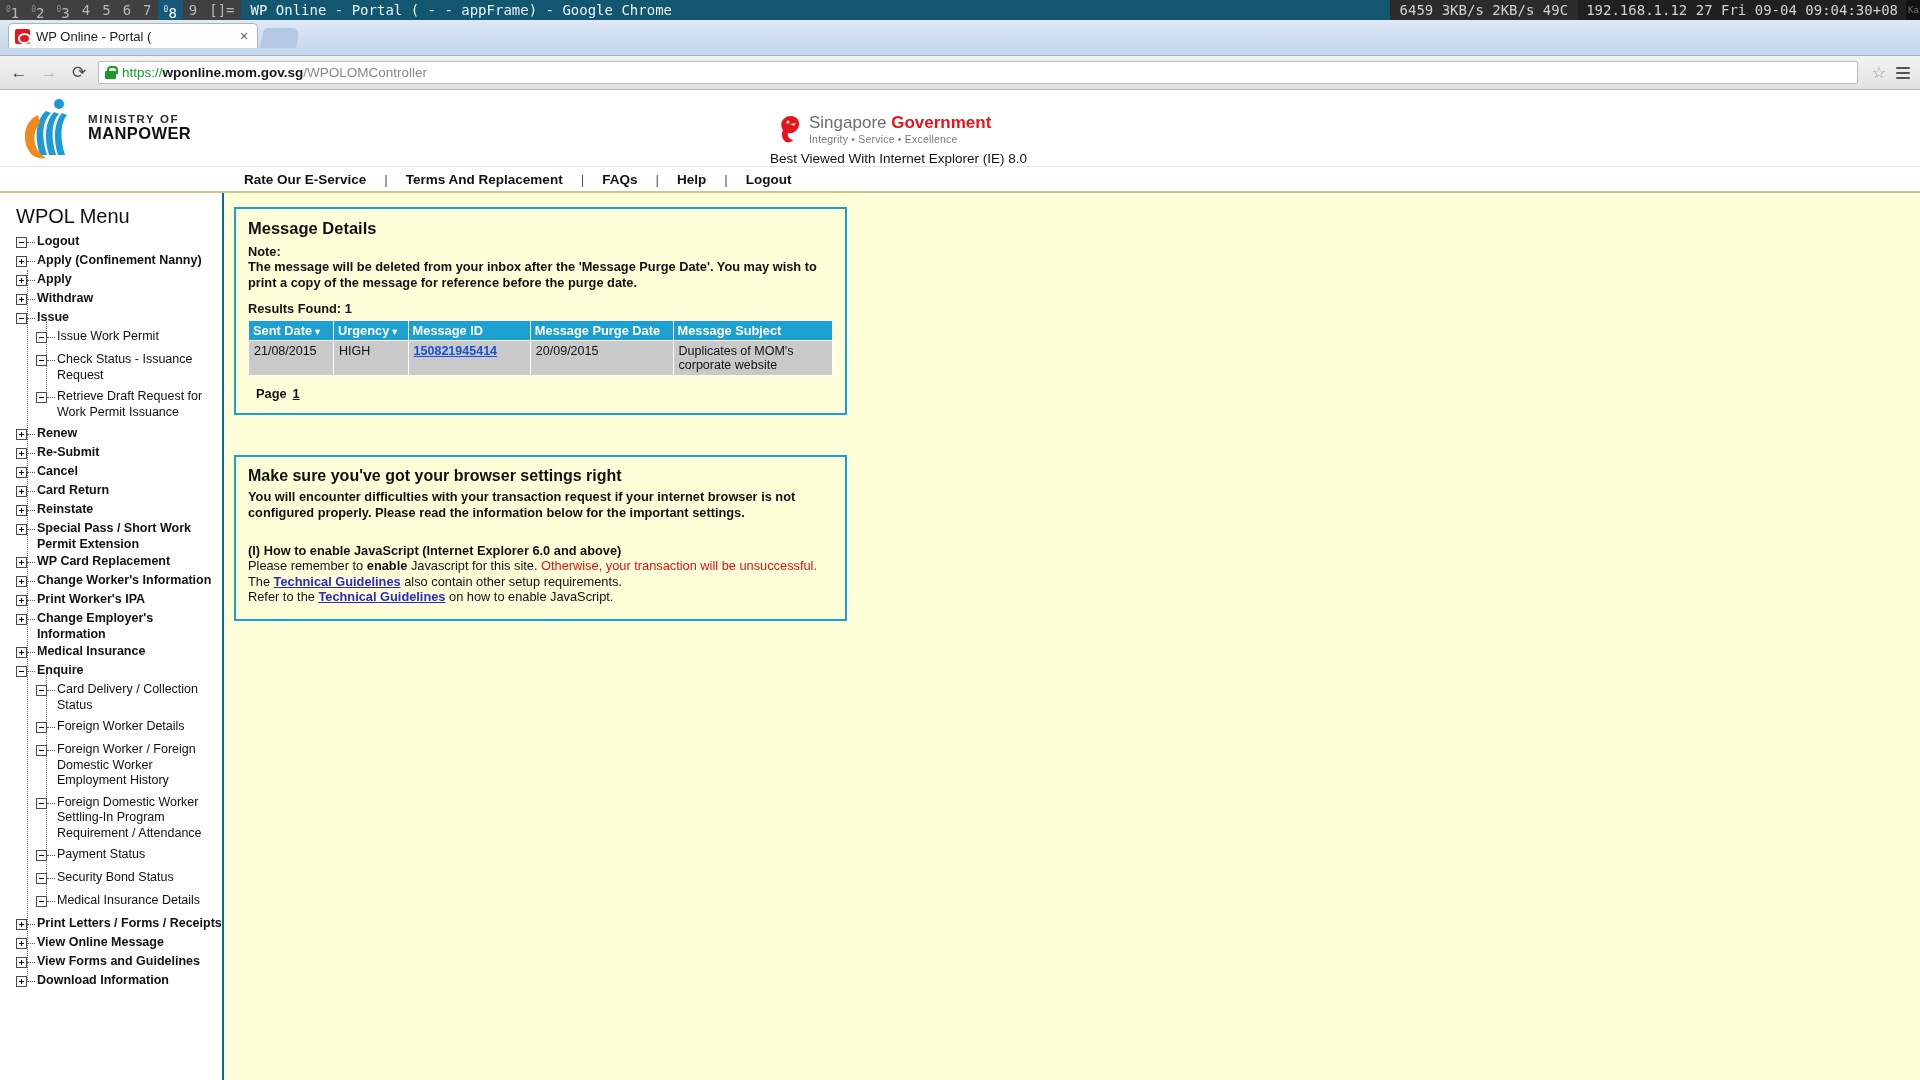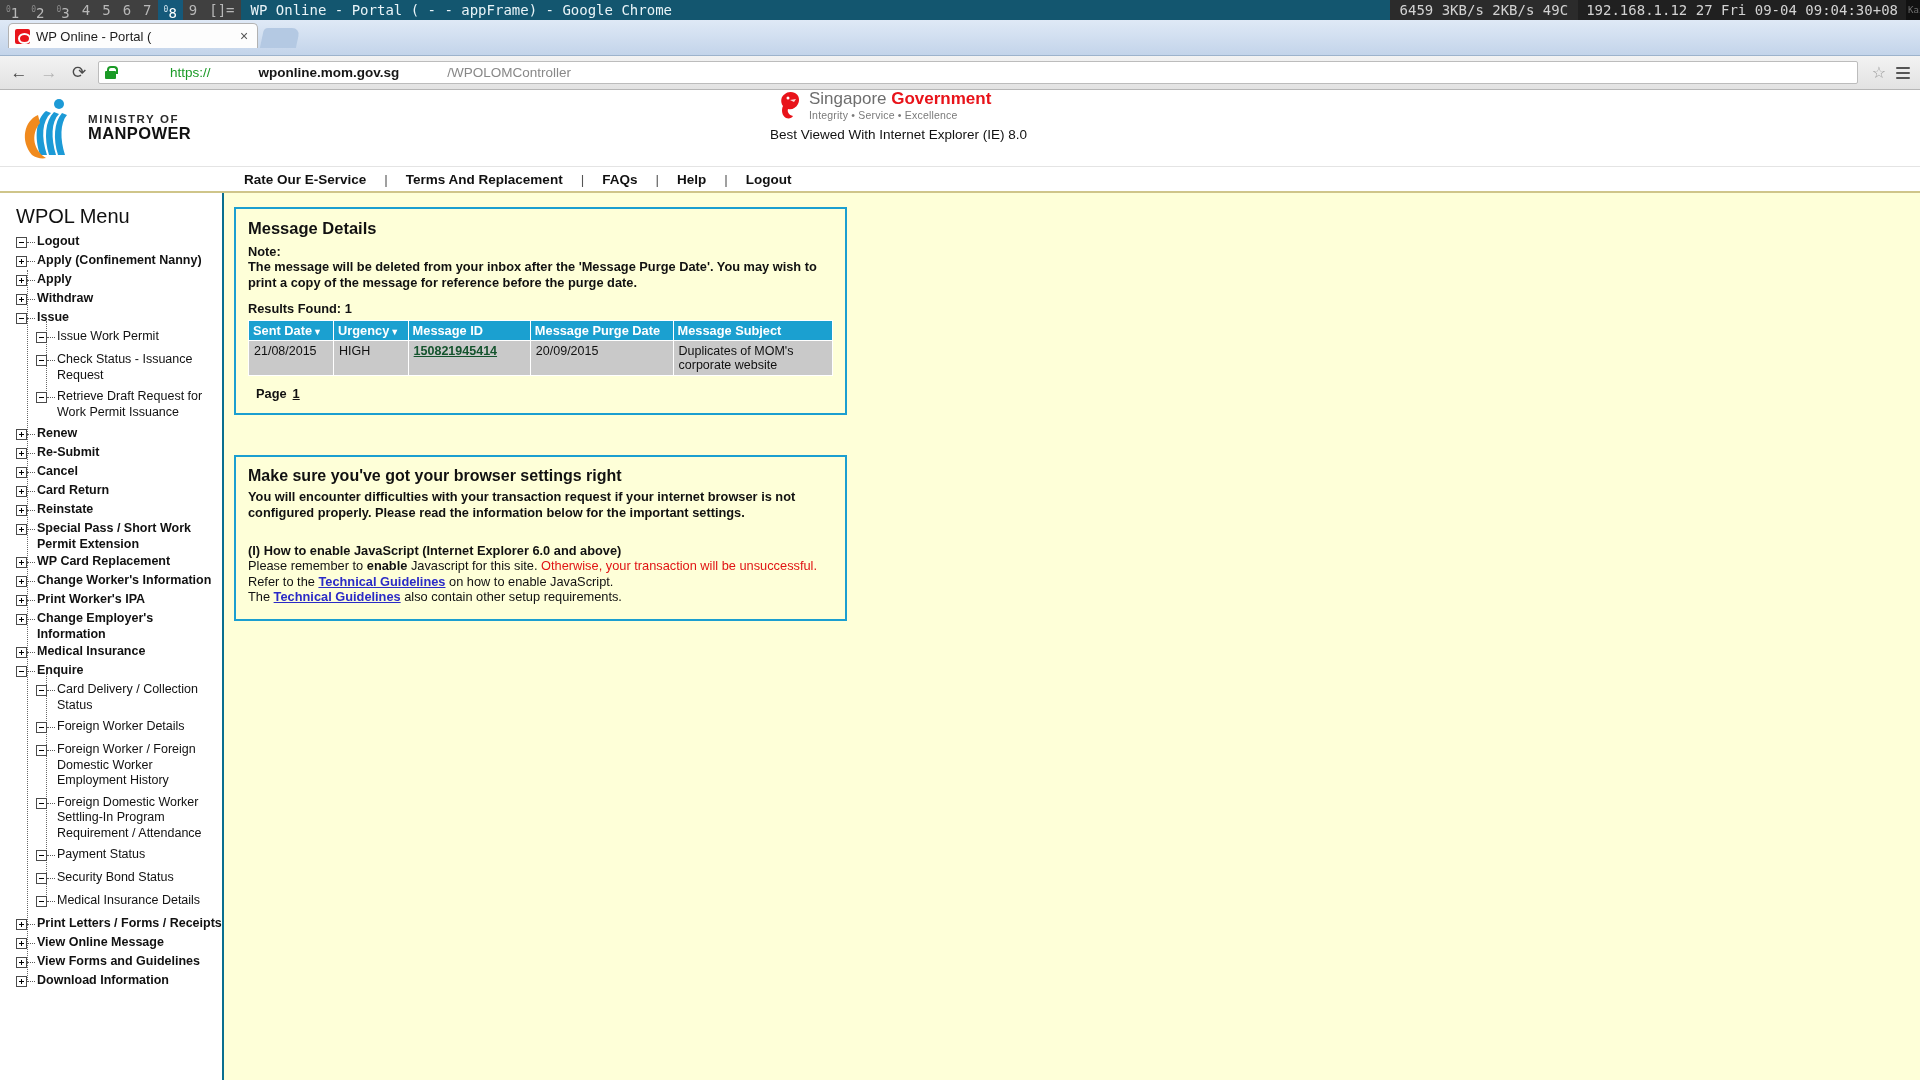--- a/index.html
+++ b/index.html
@@ -143,21 +143,20 @@
     flex: 1;
     height: 23px;
     background: #fff;
     border: 1px solid #bcbcbc;
     border-radius: 2px;
     display: flex; align-items: center;
     padding: 0 6px;
     font-size: 13.5px;
     overflow: hidden;
     white-space: nowrap;
-    gap: 48px;
   }
   #lockicon {
     width: 11px; height: 13px;
     margin-right: 6px;
     position: relative;
     flex: 0 0 auto;
   }
   #lockicon::before {
     content:"";
     position:absolute; left:2px; top:0;
@@ -207,21 +206,21 @@
   }
   #mom-logo .mark { width: 58px; height: 62px; flex:0 0 auto; }
   #mom-logo .words {
     margin-left: 12px;
     line-height: 1.05;
   }
   #mom-logo .w1 { font-size: 11.5px; letter-spacing: 1.6px; color:#2a2a2a; font-weight:700; }
   #mom-logo .w2 { font-size: 16.5px; letter-spacing: 0.4px; color:#111; font-weight:700; }
 
   #sg-block {
-    position:absolute; left: 778px; top: 0; width: 260px;
+    position:absolute; left: 778px; top: 24px; width: 260px;
     text-align: left;
   }
   #sg-row { display:flex; align-items:flex-start; }
   #sg-merlion { width: 26px; height: 30px; flex:0 0 auto; margin-right:5px;}
   #sg-text .line1 { font-size: 17px; line-height: 18px; }
   #sg-text .line1 .a { color:#6e6e6e; }
   #sg-text .line1 .b { color:#e8131a; font-weight:700; }
   #sg-text .line2 { font-size: 10.5px; color:#7a7a7a; letter-spacing:.2px; margin-top:1px;}
   #bestviewed {
     font-size: 13.5px; color: #111; margin-top: 6px; white-space: nowrap;
@@ -376,21 +375,21 @@
   table.msg th .caret { font-size: 9px; margin-left: 1px; }
   table.msg td {
     background: #c9c9c9;
     color: #111;
     padding: 3px 5px;
     border: 1px solid #ffffff;
     vertical-align: top;
     line-height: 14px;
   }
   table.msg td a {
-    color: #14532d;
+    color: #1d4ed8;
     font-weight: 700;
     text-decoration: underline;
   }
   .pager {
     margin-top: 10px;
     font-size: 12.8px;
     font-weight: 700;
     color: #111;
     padding-left: 8px;
   }
@@ -701,18 +700,18 @@
         <div class="pager">
           <span>Page</span><a href="#">1</a>
         </div>
       </div>
 
       <div class="panel" id="panel2">
         <h2>Make sure you've got your browser settings right</h2>
         <div class="p2-intro">You will encounter difficulties with your transaction request if your internet browser is not configured properly. Please read the information below for the important settings.</div>
         <div class="p2-sec">(I) How to enable JavaScript (Internet Explorer 6.0 and above)</div>
         <div class="p2-line"><span>Please remember to </span><b>enable</b><span> Javascript for this site. </span><span class="warn">Otherwise, your transaction will be unsuccessful.</span></div>
+        <div class="p2-line"><span>The </span><a href="#">Technical Guidelines</a><span> also contain other setup requirements.</span></div>
         <div class="p2-line"><span>Refer to the </span><a href="#">Technical Guidelines</a><span> on how to enable JavaScript.</span></div>
-        <div class="p2-line"><span>The </span><a href="#">Technical Guidelines</a><span> also contain other setup requirements.</span></div>
       </div>
     </div>
   </div>
 </div>
 
 </body></html>

